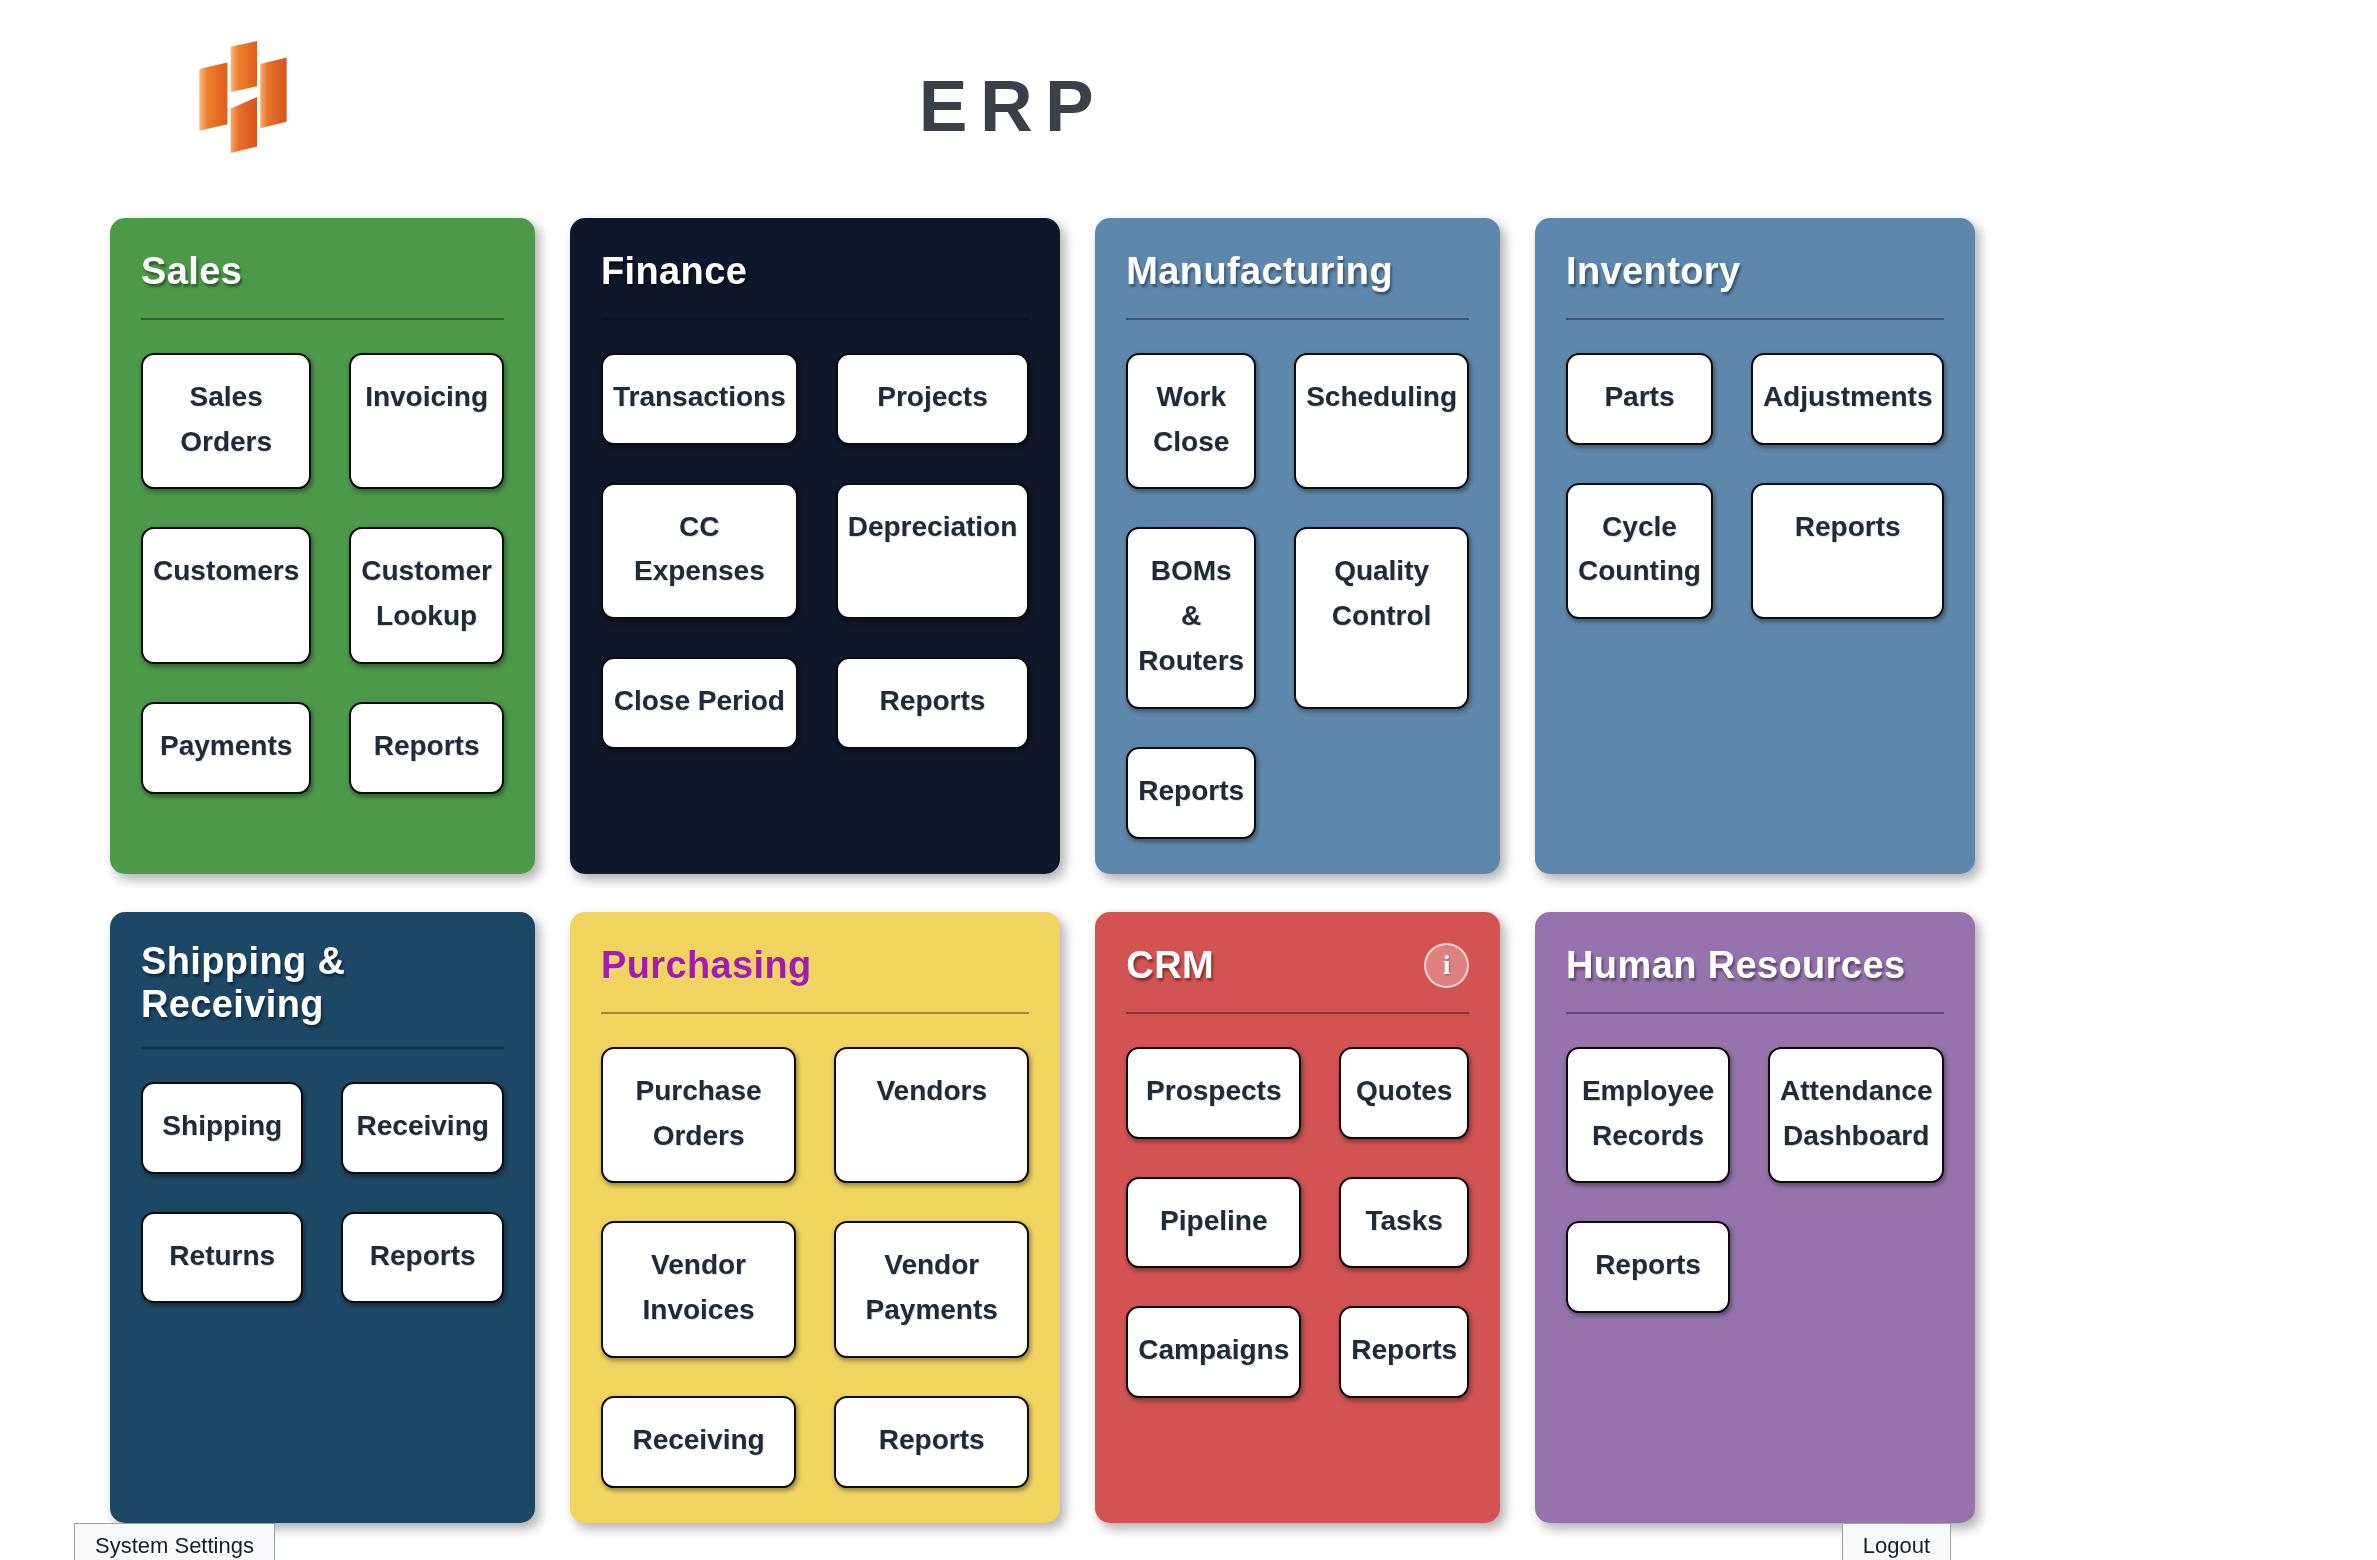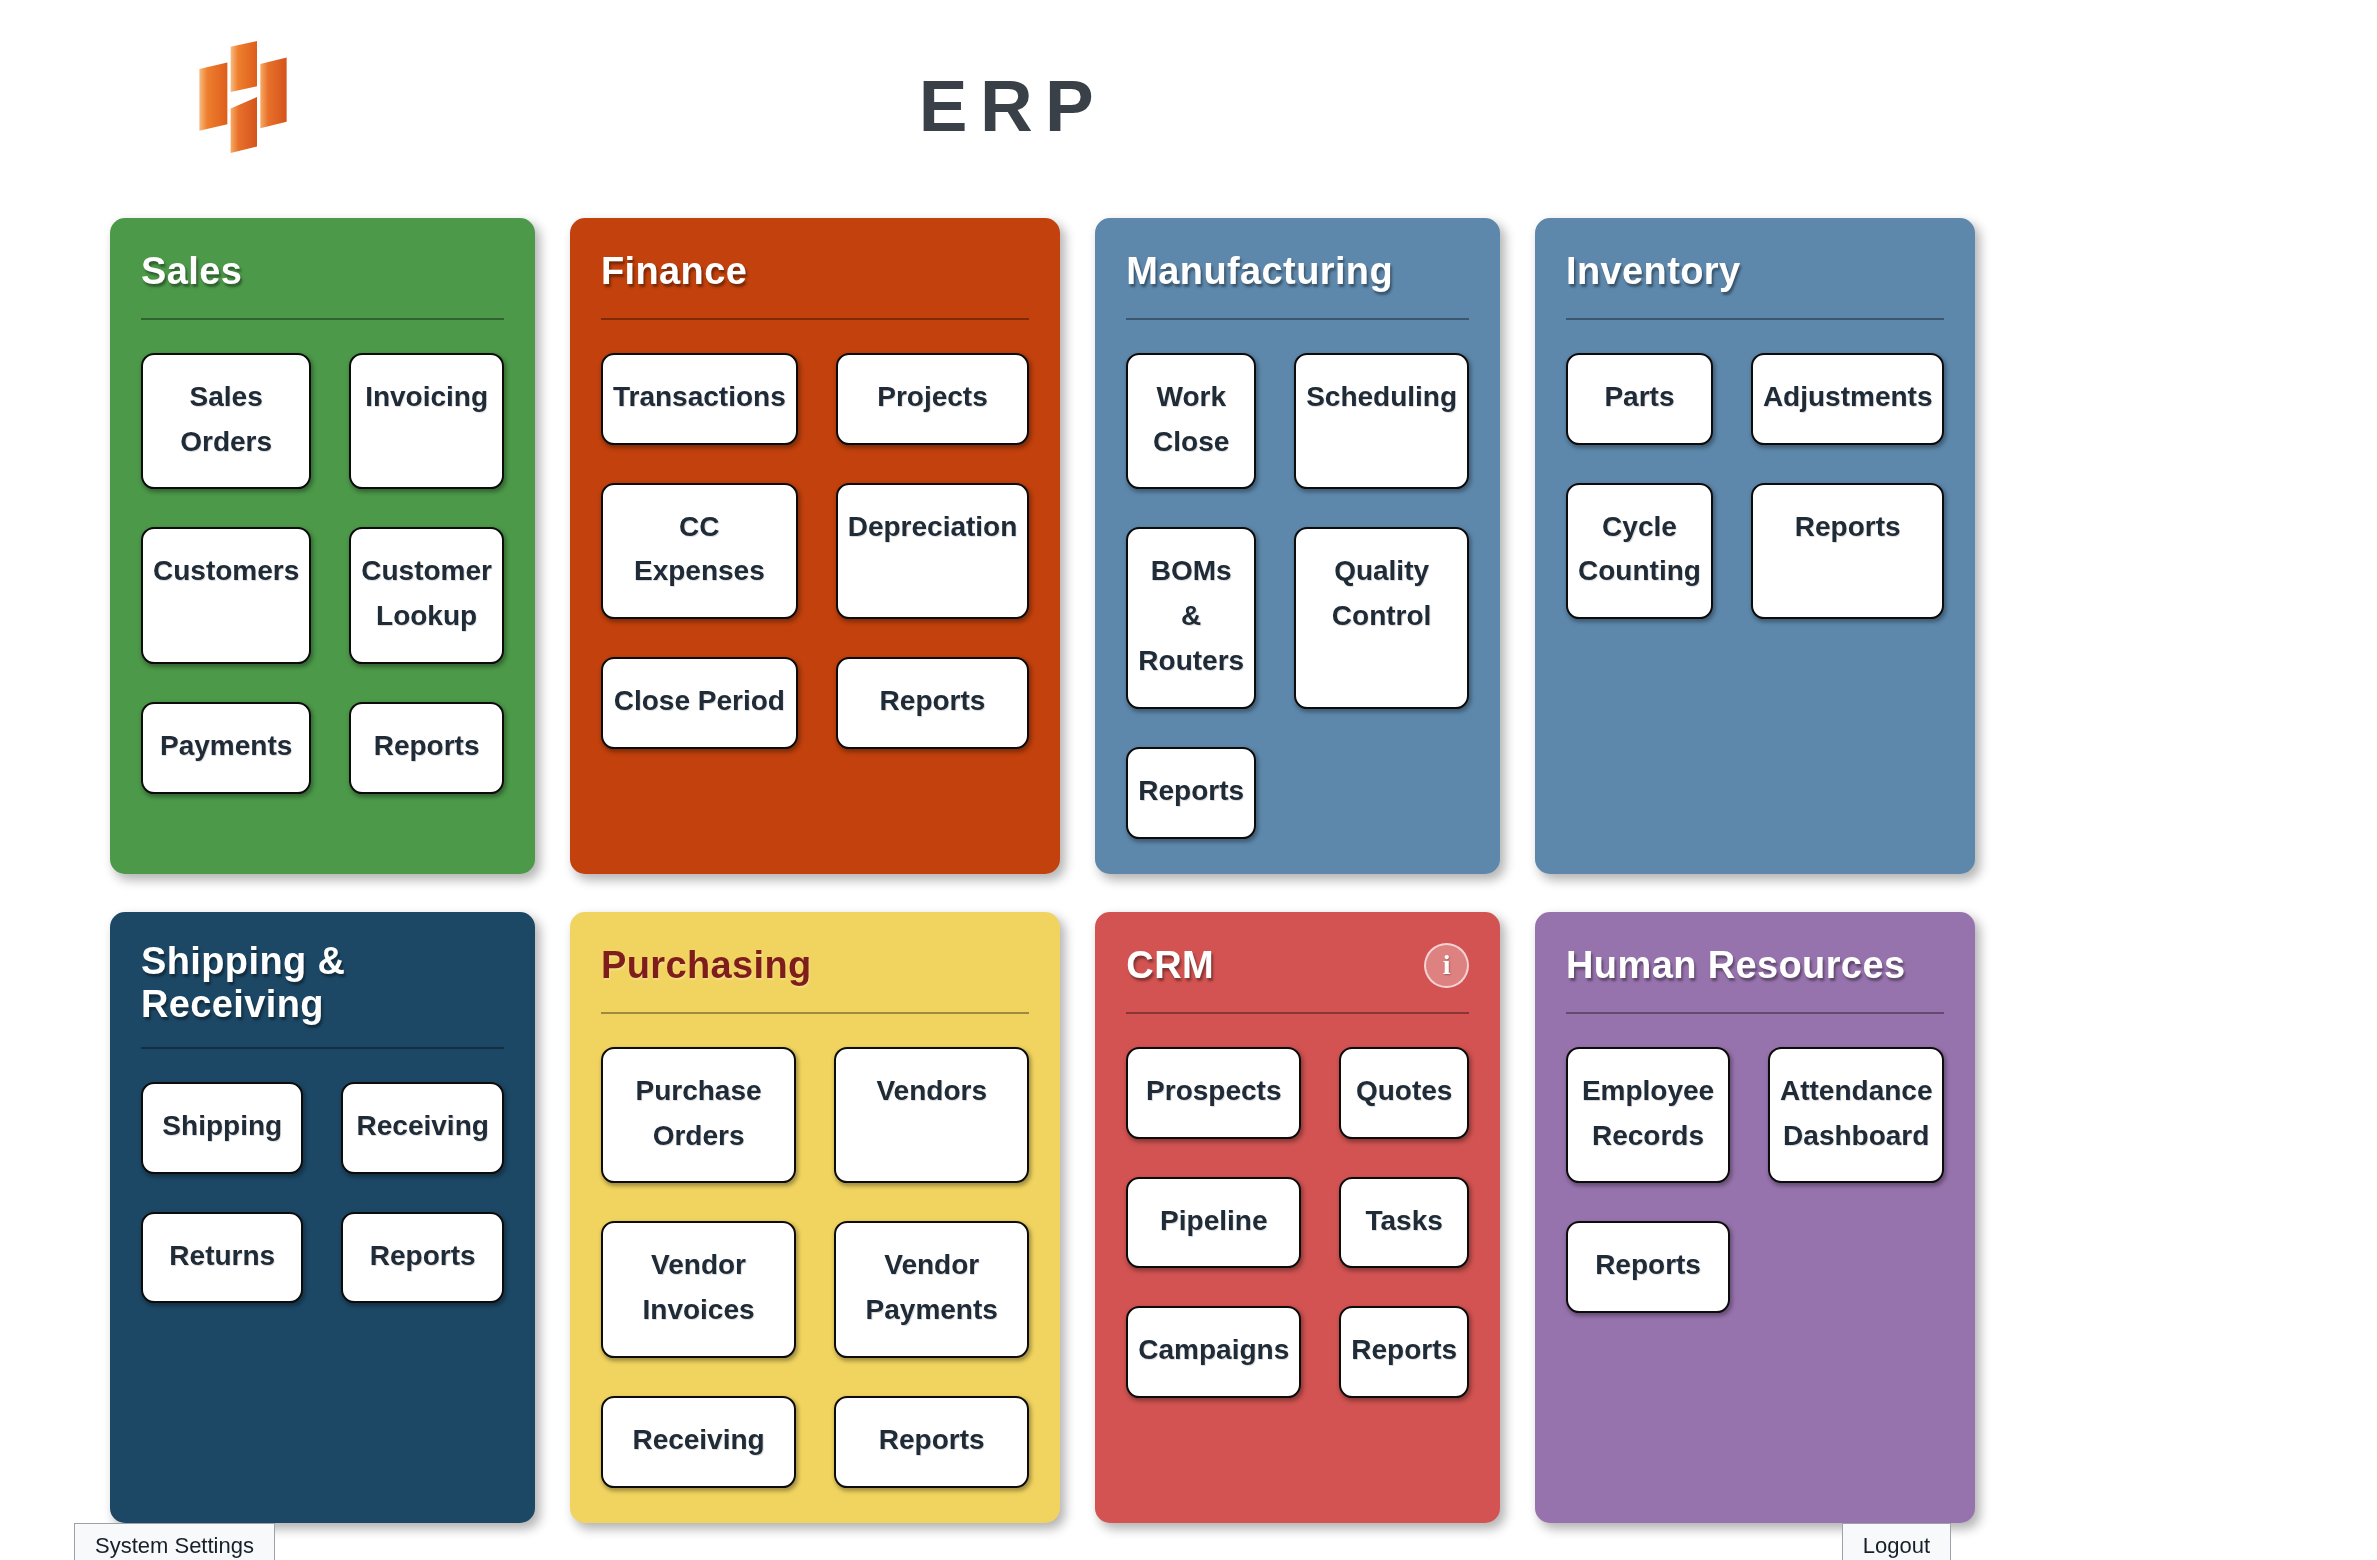--- a/index.html
+++ b/index.html
@@ -67,21 +67,21 @@
   }
   .card-title {
     margin: 0;
     font-size: 38px;
     font-weight: 700;
     color: #ffffff;
     letter-spacing: 0.01em;
     text-shadow: 1.7px 2.5px 2.5px rgba(0,0,0,0.40);
   }
   .card-title.dark {
-    color: #7f1d1d;
+    color: #a21caf;
     text-shadow: 0.8px 1.7px 1.7px rgba(255,255,255,0.25);
   }
   .info-badge {
     width: 45px;
     height: 45px;
     border-radius: 50%;
     background: rgba(255,255,255,0.28);
     border: 2.5px solid rgba(255,255,255,0.65);
     color: #ffffff;
     font-family: "Liberation Serif", "DejaVu Serif", serif;
@@ -184,21 +184,21 @@
         <div class="divider"></div>
         <div class="btn-grid">
           <button class="module-btn">Sales Orders</button>
           <button class="module-btn">Invoicing</button>
           <button class="module-btn">Customers</button>
           <button class="module-btn">Customer Lookup</button>
           <button class="module-btn">Payments</button>
           <button class="module-btn">Reports</button>
         </div>
       </section>
-      <section class="module-card" style="background: #c2410c;">
+      <section class="module-card" style="background: #0f172a;">
         <div class="card-header">
           <h2 class="card-title">Finance</h2>
         </div>
         <div class="divider"></div>
         <div class="btn-grid">
           <button class="module-btn">Transactions</button>
           <button class="module-btn">Projects</button>
           <button class="module-btn">CC Expenses</button>
           <button class="module-btn">Depreciation</button>
           <button class="module-btn">Close Period</button>

